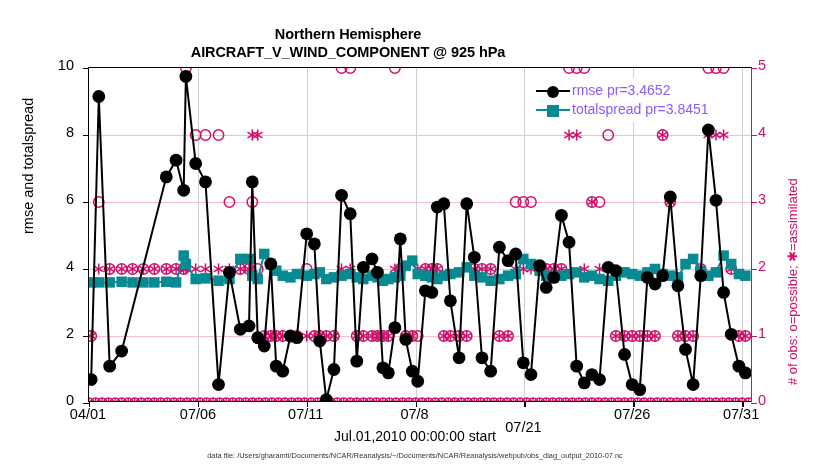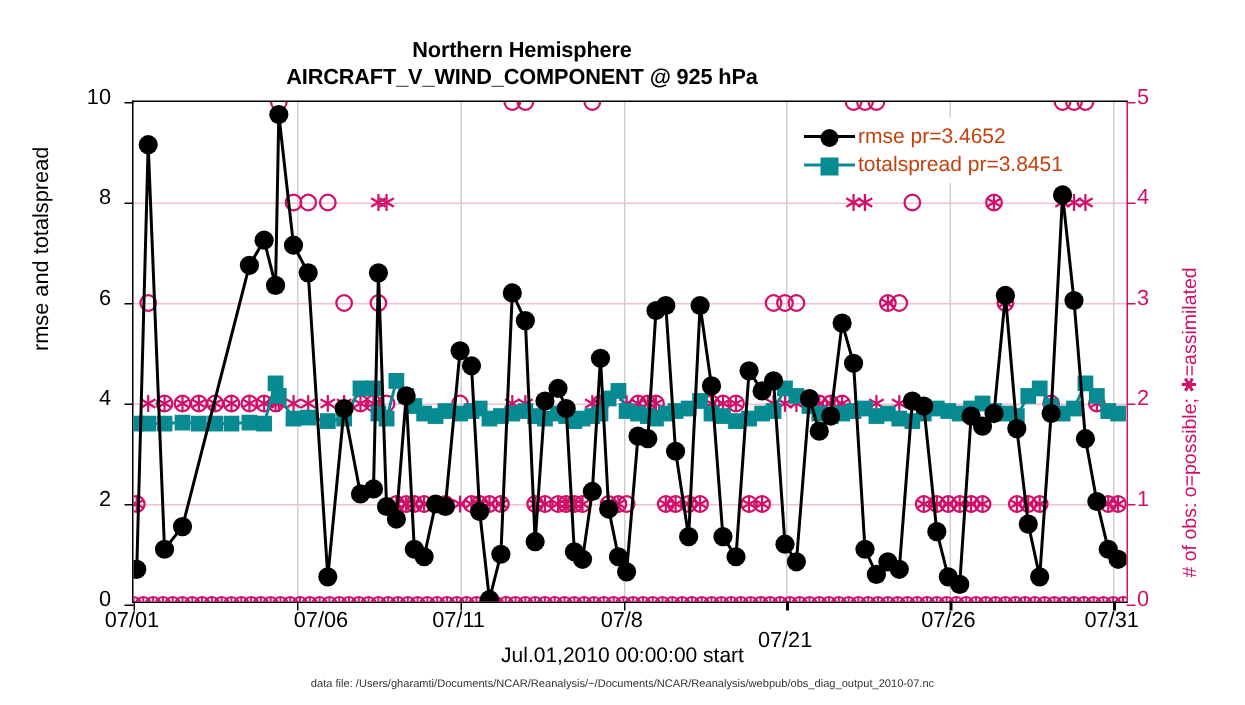--- a/index.html
+++ b/index.html
@@ -97,21 +97,21 @@
     text-align: center; font-size: 7.4px; color: #333;
     white-space: nowrap;
   }
 
   
   #legend {
     position: absolute;
     left: 532px; top: 78px;
     background: rgba(255,255,255,0.92);
     padding: 3px 6px 3px 4px;
-    font-size: 14px; color: #c2410c;
+    font-size: 14px; color: #8b5cf6;
     line-height: 19px;
     z-index: 40;
   }
   .legrow { display: flex; align-items: center; white-space: nowrap; }
   .legsym { position: relative; width: 34px; height: 16px; margin-right: 2px; flex: 0 0 34px;}
   .legline { position:absolute; top:7px; left:0; width:34px; height:2.2px; }
   .legmark { position:absolute; top:3px; left:11px; width:12px; height:12px; }
   .legmark.circ { border-radius: 50%; background:#000; }
   .legmark.sq { background:#088A92; }
 
@@ -1287,20 +1287,20 @@
     <div class="ylabL" style="top: 258px;">4</div>
     <div class="ylabL" style="top: 191px;">6</div>
     <div class="ylabL" style="top: 124px;">8</div>
     <div class="ylabL" style="top: 57px;">10</div>
     <div class="ylabR" style="top: 392px;">0</div>
     <div class="ylabR" style="top: 325px;">1</div>
     <div class="ylabR" style="top: 258px;">2</div>
     <div class="ylabR" style="top: 191px;">3</div>
     <div class="ylabR" style="top: 124px;">4</div>
     <div class="ylabR" style="top: 57px;">5</div>
-    <div class="xlab" style="left: 88px;">07/01</div>
-    <div class="xlab" style="left: 214px;">07/06</div>
+    <div class="xlab" style="left: 88px;">04/01</div>
+    <div class="xlab" style="left: 198px;">07/06</div>
     <div class="xlab" style="left: 305.705px; text-align: center;">07/11</div>
     <div class="xlab" style="left: 414.557px;">07/8</div>
     <div class="xlab" style="left: 523.41px; margin-top: 13px;">07/21</div>
     <div class="xlab" style="left: 632.262px;">07/26</div>
     <div class="xlab" style="left: 741.115px;">07/31</div>
   </div>
 
 </body></html>

